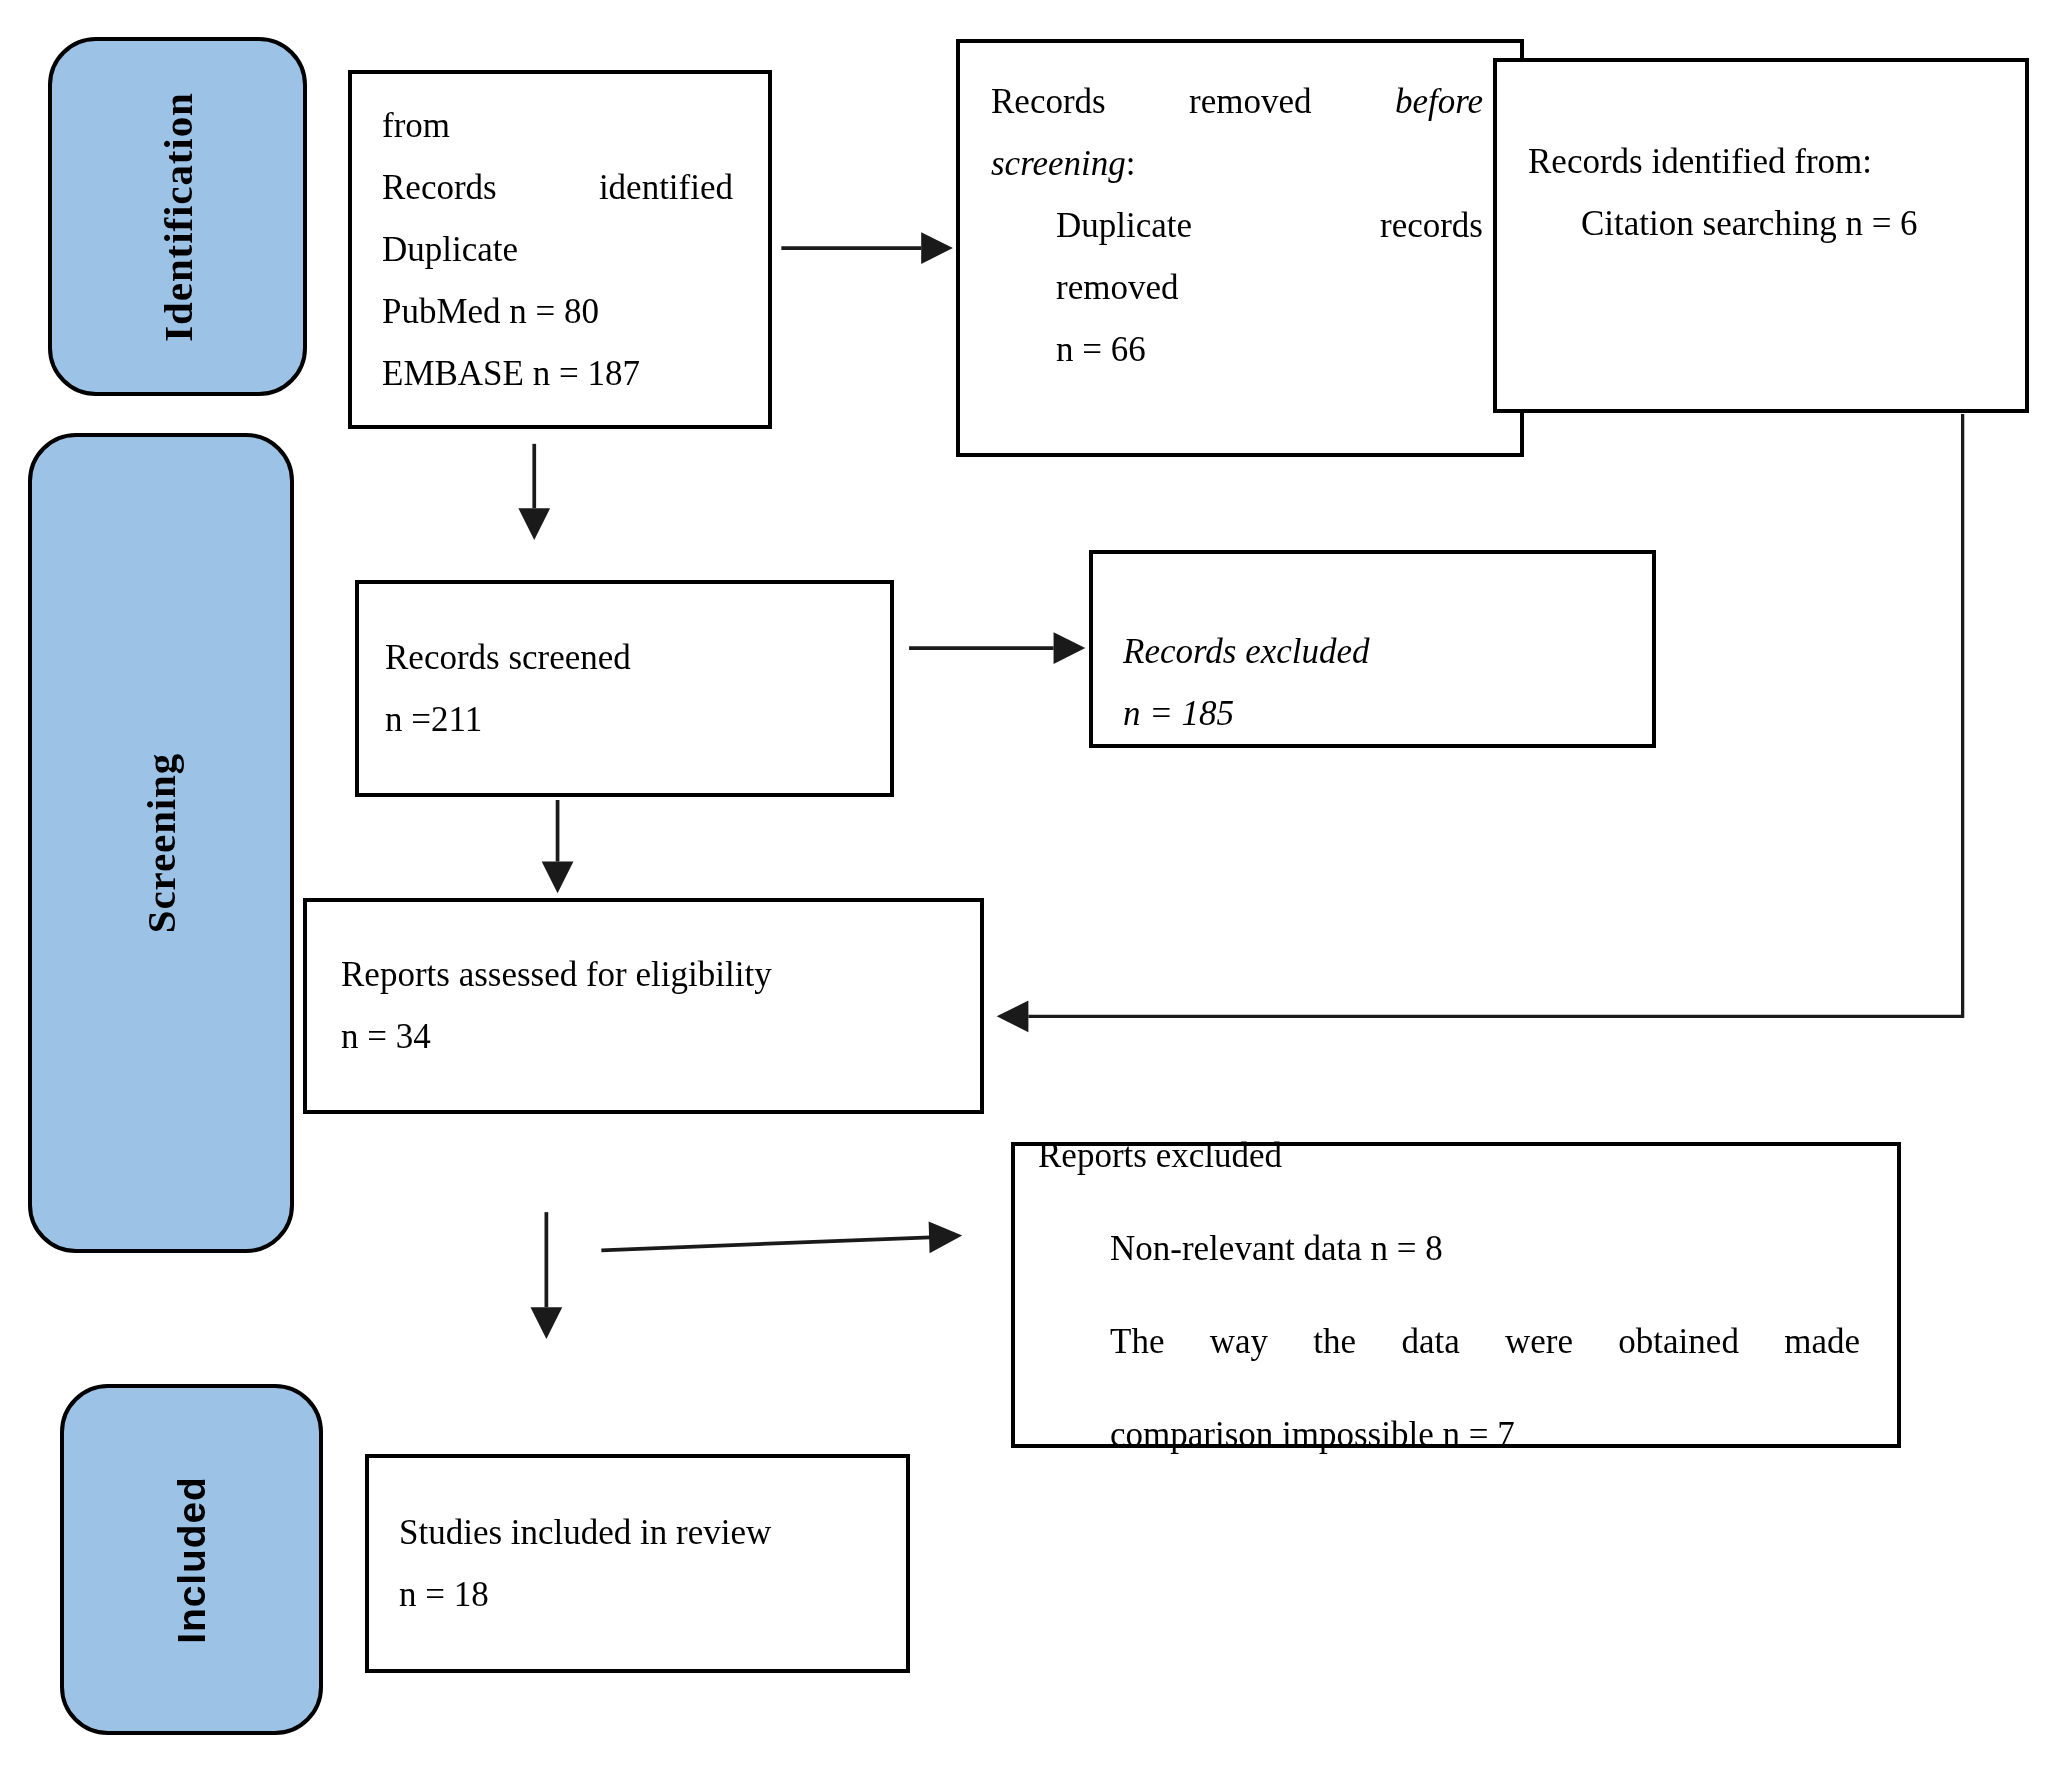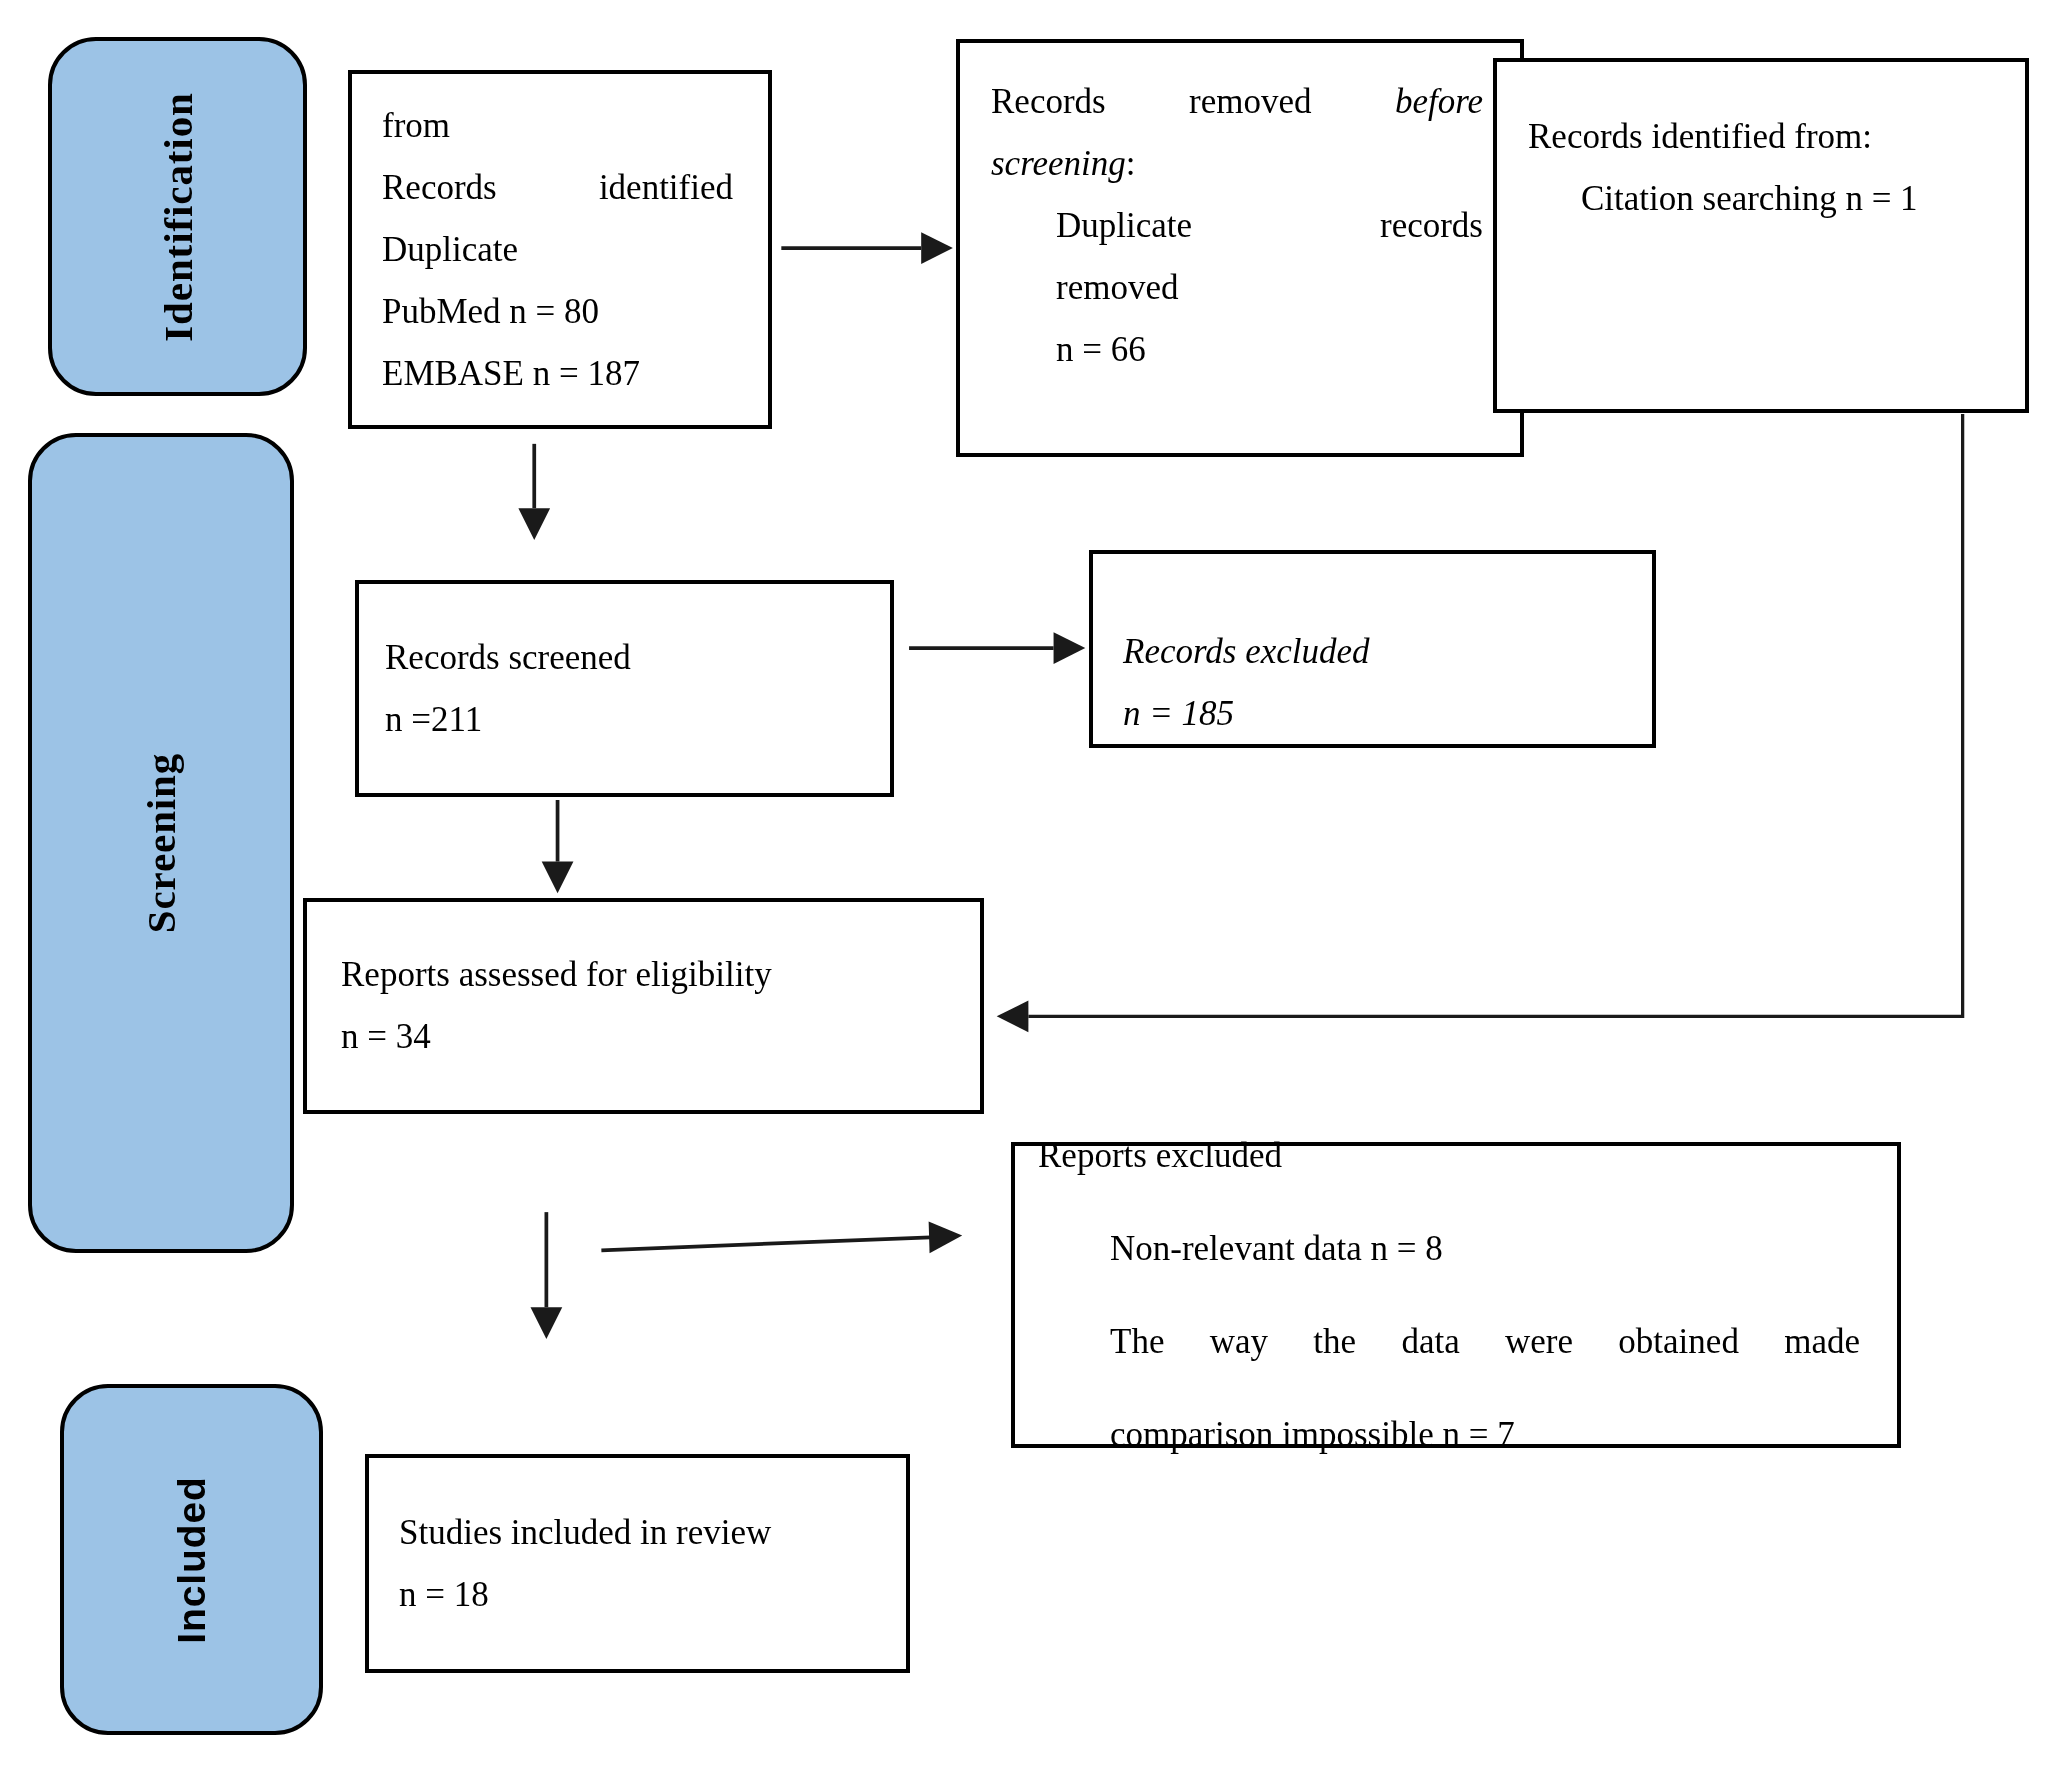--- a/index.html
+++ b/index.html
@@ -78,23 +78,23 @@
   </div>
 
   <div class="fbox top-align" style="left:956px;top:39px;width:568px;height:418px;padding:28px 37px 0 31px;">
     <div class="line justify"><span>Records removed</span> <i>before</i></div>
     <div class="line"><i>screening</i><span>:</span></div>
     <div class="line indent justify">Duplicate records</div>
     <div class="line indent">removed</div>
     <div class="line indent">n = 66</div>
   </div>
 
-  <div class="fbox top-align" style="left:1493px;top:58px;width:536px;height:355px;padding:44px 28px 0 31px;">
+  <div class="fbox top-align" style="left:1493px;top:58px;width:536px;height:355px;padding:69px 28px 0 31px;">
     <div class="line">Records identified from:</div>
-    <div class="line indent-c">Citation searching n = 1</div>
+    <div class="line indent-c">Citation searching n = 6</div>
   </div>
 
   <div class="fbox" style="left:355px;top:580px;width:539px;height:217px;padding:0 18.6px 0 26px;">
     <div class="line">Records screened</div>
     <div class="line">n =211</div>
   </div>
 
   <div class="fbox top-align" style="left:1089px;top:550px;width:567px;height:198px;padding:67px 18.6px 0 30px;font-style:italic;">
     <div class="line">Records excluded</div>
     <div class="line">n = 185</div>

